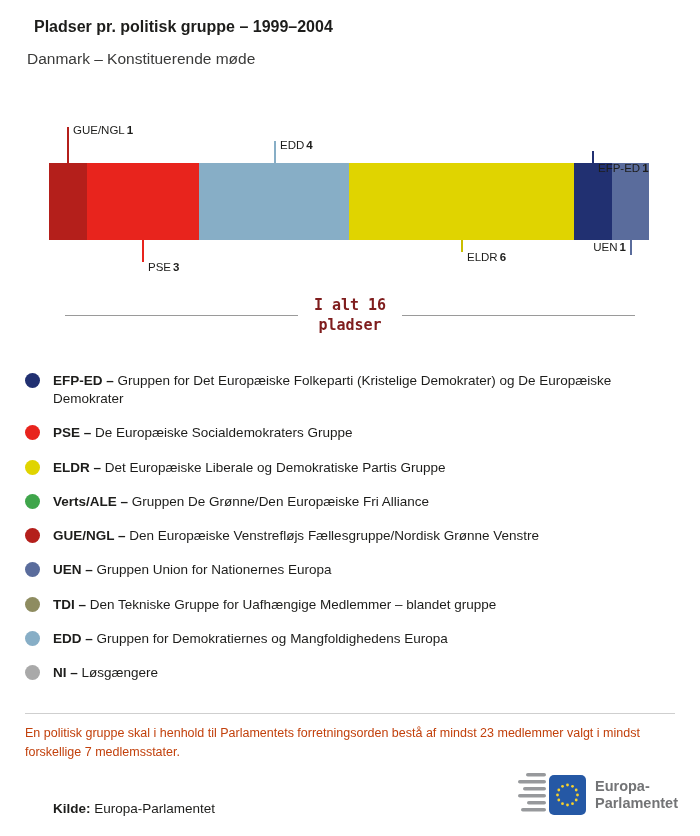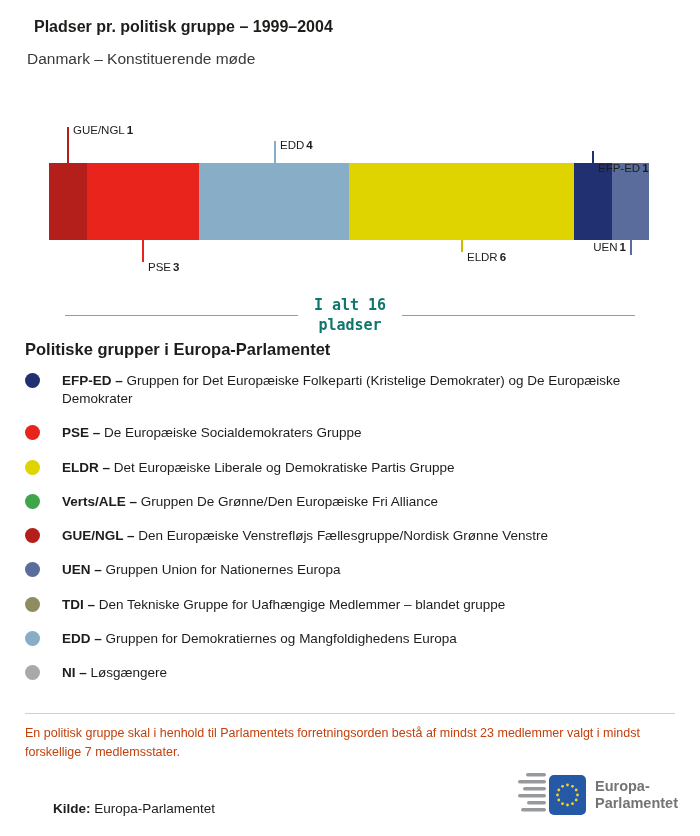--- a/index.html
+++ b/index.html
@@ -14,25 +14,25 @@
   .bar { position:absolute; left:0; top:53px; width:600px; height:77px; display:flex; }
   .seg { flex-basis:0; }
 
   .cline { position:absolute; width:2px; }
   .clabel { position:absolute; font-size:11.5px; white-space:nowrap; color:#1d1d1b; }
   .clabel b { font-weight:700; margin-left:2px; }
 
   .total { position:absolute; left:65px; top:296px; width:570px; display:flex; align-items:center; }
   .rule { flex:1; border-top:1px solid #9a9a9a; }
   .total-text { padding:0 16px; text-align:center; font-family:"DejaVu Sans Mono", monospace;
-                font-size:15px; font-weight:700; line-height:1.3; color:#0f766e; }
+                font-size:15px; font-weight:700; line-height:1.3; color:#7f1d1d; }
 
   .legend-heading { position:absolute; left:25px; top:340px; font-size:16.5px; font-weight:700; }
   .legend { position:absolute; left:25px; top:372px; width:650px; }
-  .legend-item { display:flex; gap:22px; margin-bottom:16px; align-items:flex-start; }
+  .legend-item { display:flex; gap:13px; margin-bottom:16px; align-items:flex-start; }
   .dot { width:15px; height:15px; border-radius:50%; flex:0 0 15px; margin-top:1px; }
   .legend-text { font-size:13.5px; line-height:1.35; }
   .legend-text b { font-weight:700; }
 
   .divider { position:absolute; left:25px; top:713px; width:650px; border-top:1px solid #cfcfcf; }
   .footnote { position:absolute; left:25px; top:724px; width:648px; font-size:12.5px; line-height:1.5; color:#c2410c; }
 
   .source { position:absolute; left:25px; top:801px; font-size:13.5px;padding-left:28px; }
   .source b { font-weight:700; }
 
@@ -79,21 +79,20 @@
 
   <div class="total">
     <div class="rule"></div>
     <div class="total-text">
       <div>I alt 16</div>
       <div>pladser</div>
     </div>
     <div class="rule"></div>
   </div>
 
-  <div class="legend-heading">Politiske grupper i Europa-Parlamentet</div>
 
   <div class="legend">
     <div class="legend-item">
       <span class="dot" style="background: rgb(33, 48, 113);"></span>
       <span class="legend-text"><b>EFP-ED –</b> <span>Gruppen for Det Europæiske Folkeparti (Kristelige Demokrater) og De Europæiske Demokrater</span></span>
     </div>
     <div class="legend-item">
       <span class="dot" style="background: rgb(232, 36, 29);"></span>
       <span class="legend-text"><b>PSE –</b> <span>De Europæiske Socialdemokraters Gruppe</span></span>
     </div>

